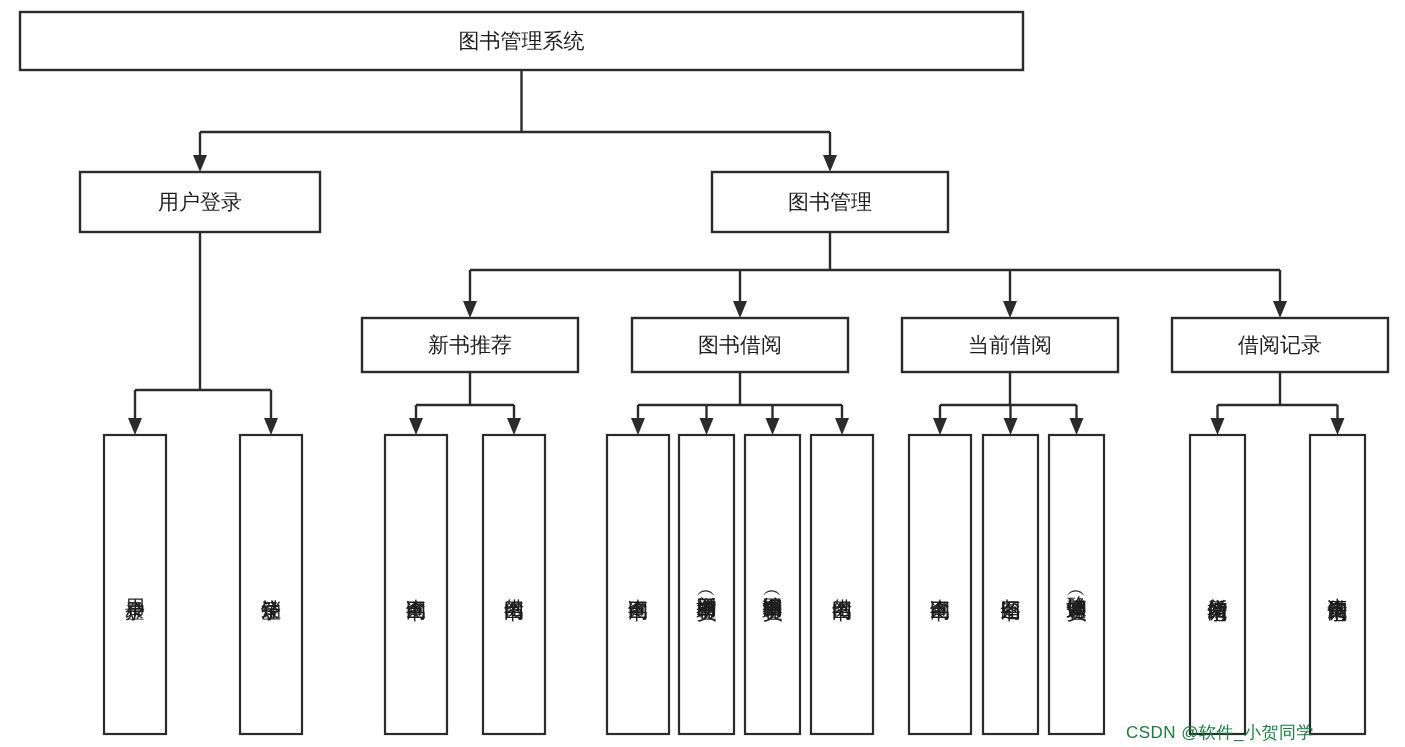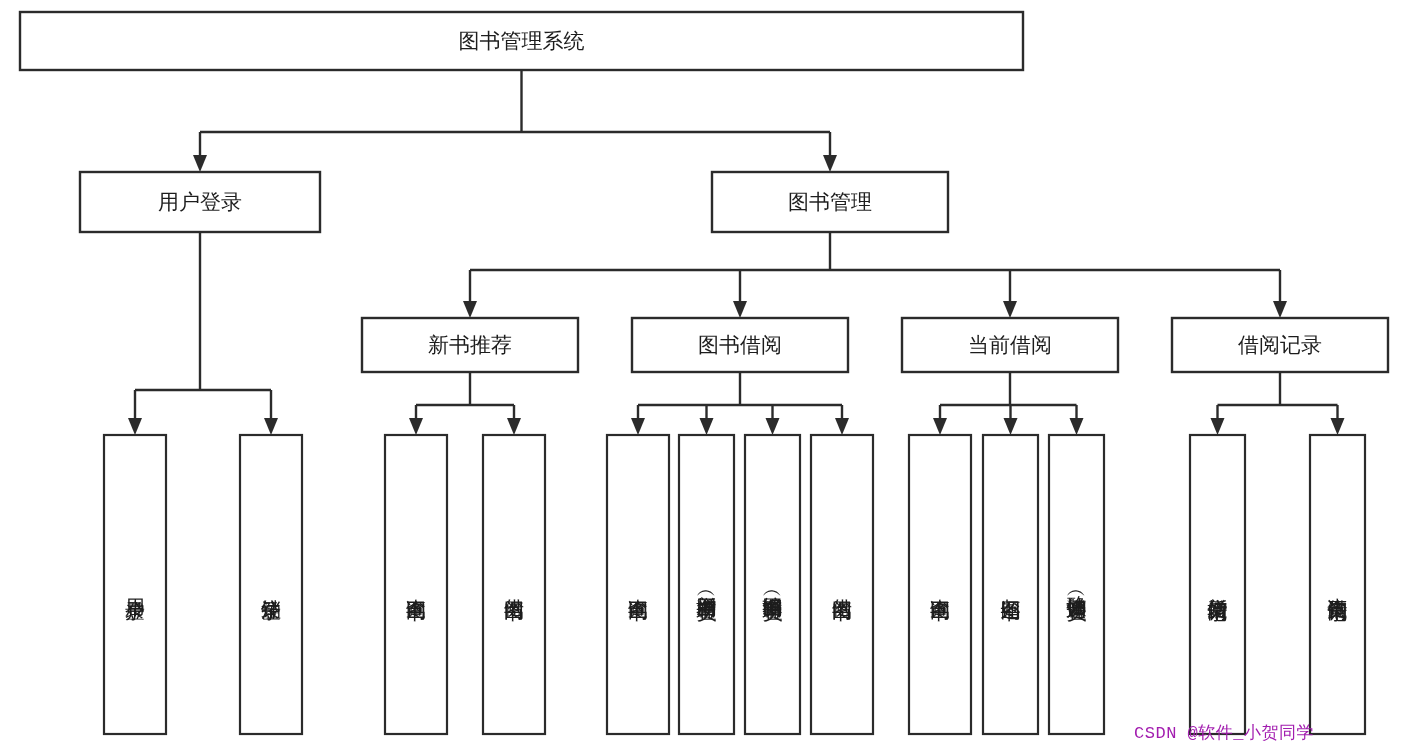--- a/index.html
+++ b/index.html
@@ -69,23 +69,23 @@
     writing-mode: vertical-rl;
     text-orientation: upright;
     letter-spacing: 1px;
     white-space: nowrap;
     text-align: center;
   }
   .watermark {
     position: absolute;
     right: 6px;
     bottom: 3px;
-    font-family: Liberation Mono, monospace;
+    font-family: Liberation Sans, sans-serif;
     font-size: 17px;
-    color: #a21caf;
+    color: #15803d;
     letter-spacing: 0.5px;
     white-space: nowrap;
   }
 </style>
 </head>
 <body>
 
 <div id="diagram-root">
 
   <svg class="canvas" viewBox="0 0 1405 747">

